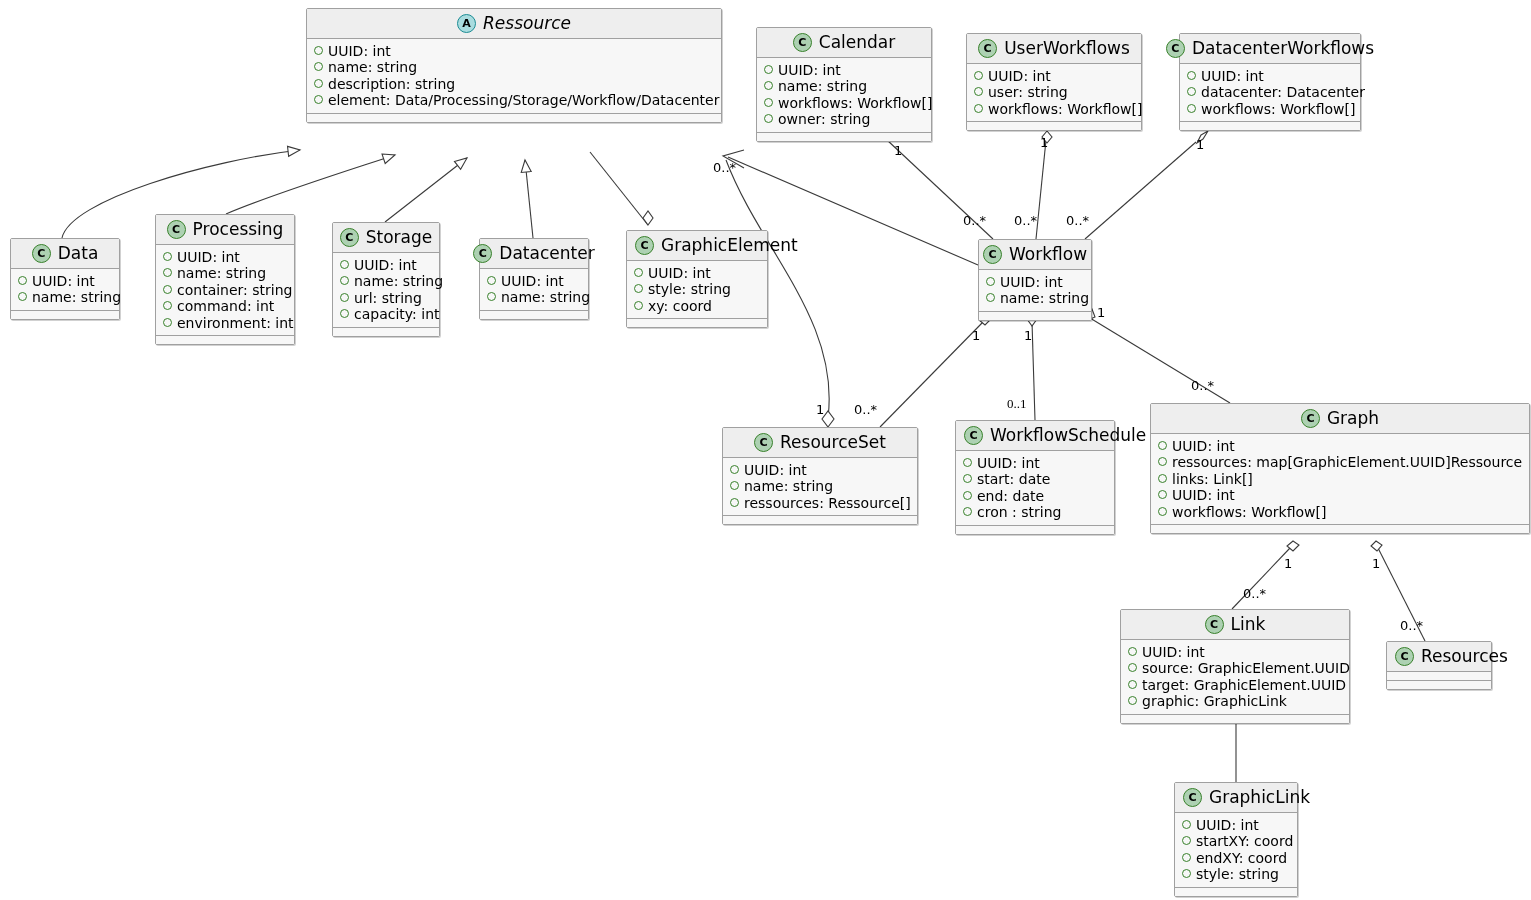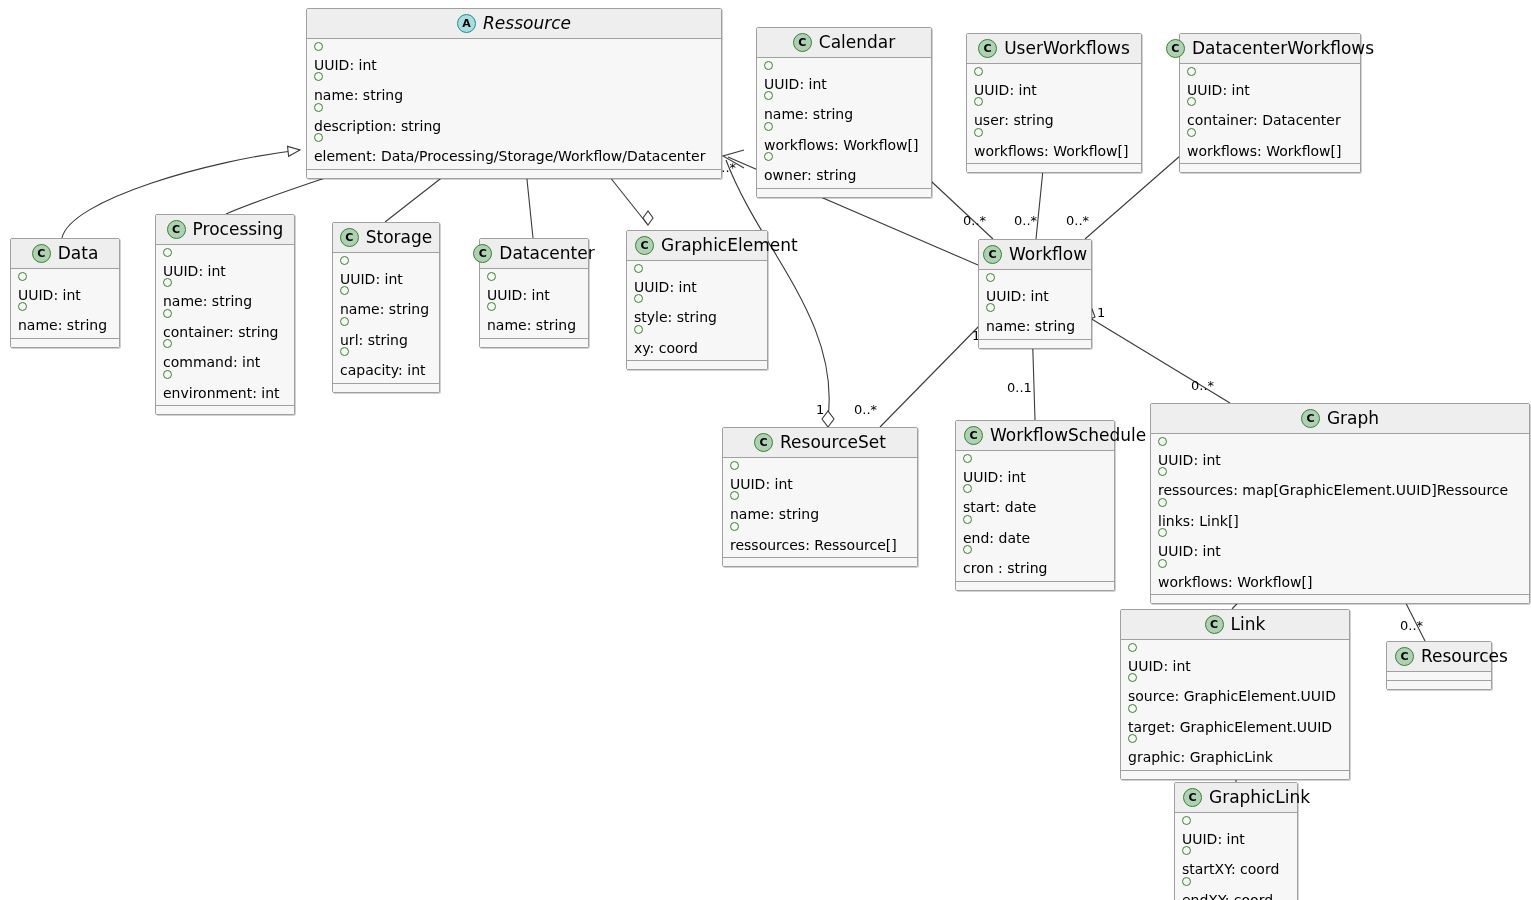--- a/index.html
+++ b/index.html
@@ -21,21 +21,21 @@
   .cls.abstract .title{font-style:italic;}
   .badge{width:17px;height:17px;border-radius:50%;flex:0 0 17px;
          display:flex;align-items:center;justify-content:center;
          font-size:11px;font-weight:bold;line-height:1;}
   .badge.c{background:#ADD1B2;border:1px solid #38812B;color:#000;}
   .badge.a{background:#A9DCDF;border:1px solid #1B8C94;color:#000;}
   .attrs{padding:4px 6px 4px 7px;background:#F7F7F7;
          border-bottom:1px solid #A0A0A0;}
   .attrs.empty{height:8px;padding:0;}
   .attr{display:flex;align-items:baseline;gap:5px;font-size:14px;
-        color:#000;line-height:16.4px;white-space:nowrap;flex-direction:column;}
+        color:#000;line-height:16.4px;white-space:nowrap;}
   .dot{width:7px;height:7px;border-radius:50%;border:1.3px solid #38812B;
        background:#F7F7F7;flex:0 0 7px;position:relative;top:-1px;}
   .methods{height:8px;background:#F7F7F7;}
 
   
   .lbl{position:absolute;font-size:13px;color:#000;white-space:nowrap;
        font-family:"DejaVu Sans","Liberation Sans",sans-serif;}
 </style>
 </head>
 <body>
@@ -103,21 +103,21 @@
       <div class="lbl" style="left: 713px; top: 160px;">0..*</div>
       <div class="lbl" style="left: 894px; top: 143px;">1</div>
       <div class="lbl" style="left: 1040px; top: 135px;">1</div>
       <div class="lbl" style="left: 1196px; top: 137px;">1</div>
       <div class="lbl" style="left: 963px; top: 213px;">0..*</div>
       <div class="lbl" style="left: 1014px; top: 213px;">0..*</div>
       <div class="lbl" style="left: 1066px; top: 213px;">0..*</div>
       <div class="lbl" style="left: 972px; top: 328px;">1</div>
       <div class="lbl" style="left: 1024px; top: 328px;">1</div>
       <div class="lbl" style="left: 1097px; top: 305px;">1</div>
-      <div class="lbl" style="left: 1007px; top: 380px;">0..1</div>
+      <div class="lbl" style="left: 1007px; top: 396px; font-family: Liberation Serif, serif;">0..1</div>
       <div class="lbl" style="left: 854px; top: 402px;">0..*</div>
       <div class="lbl" style="left: 816px; top: 402px;">1</div>
       <div class="lbl" style="left: 1191px; top: 378px;">0..*</div>
       <div class="lbl" style="left: 1284px; top: 556px;">1</div>
       <div class="lbl" style="left: 1243px; top: 586px;">0..*</div>
       <div class="lbl" style="left: 1372px; top: 556px;">1</div>
       <div class="lbl" style="left: 1400px; top: 618px;">0..*</div>
     </div>
 
   <div id="classes">
@@ -197,21 +197,21 @@
           <span class="badge c">C</span>
           <span class="title">DatacenterWorkflows</span>
         </div>
         <div class="attrs">
           <div class="attr">
             <span class="dot"></span>
             <span>UUID: int</span>
           </div>
           <div class="attr">
             <span class="dot"></span>
-            <span>container: Datacenter</span>
+            <span>datacenter: Datacenter</span>
           </div>
           <div class="attr">
             <span class="dot"></span>
             <span>workflows: Workflow[]</span>
           </div>
         </div>
         <div class="methods"></div>
       </div>
       <div class="cls" style="left: 10px; top: 238px; width: 110px;">
         <div class="hdr">

